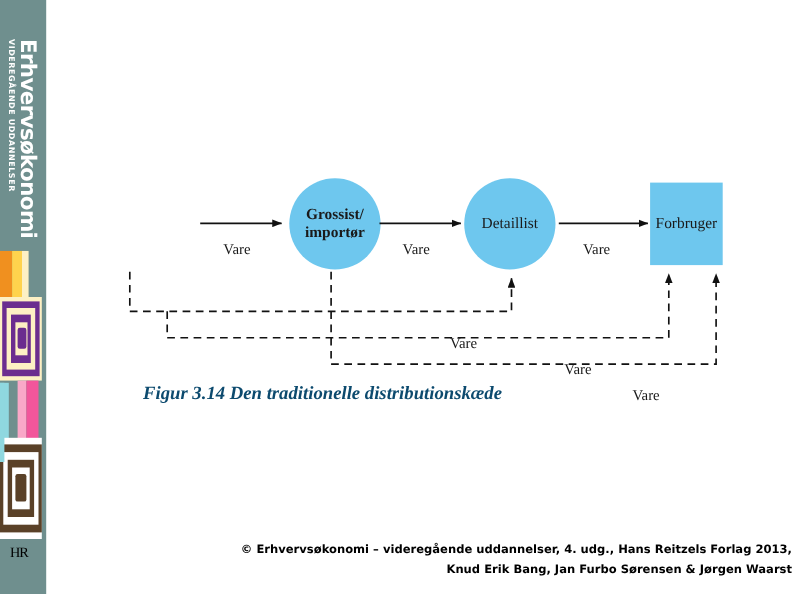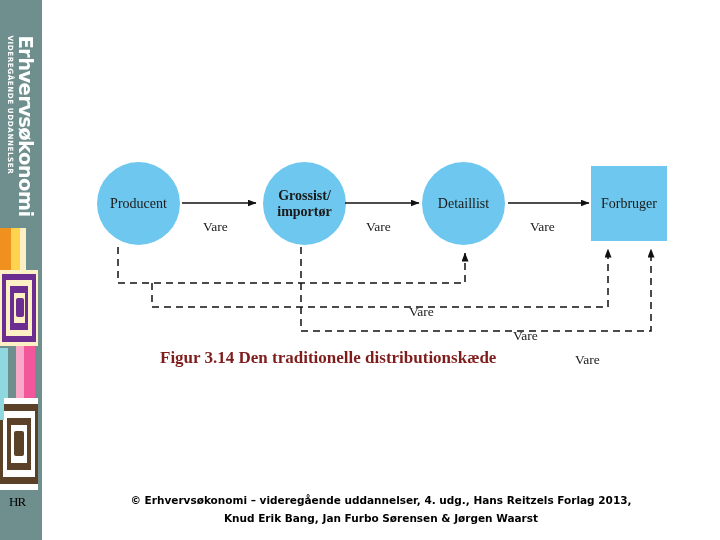--- a/index.html
+++ b/index.html
@@ -58,25 +58,25 @@
   }
   .node-label{
     font-family:"Liberation Serif",serif;font-size:14px;line-height:1.12;
   }
   .vare-lbl{
     position:absolute;font-family:"Liberation Serif",serif;font-size:13.5px;
     color:#1a1a1a;white-space:nowrap;background:#fff;padding:0 3px;margin-top:40px;
   }
   .caption{
     position:absolute;left:88px;top:348px;
-    font-family:"Liberation Serif",serif;font-weight:bold;
-    font-size:17px;color:#7f1d1d;white-space:nowrap;margin-left:30px;
+    font-family:"Liberation Serif",serif;font-style:italic;font-weight:bold;
+    font-size:17px;color:#0c4a6e;white-space:nowrap;
   }
   .footer{
-    position:absolute;left:42px;top:491px;width:678px;text-align:center;
+    position:absolute;left:42px;top:491px;width:678px;text-align:right;
     font-family:"DejaVu Sans",sans-serif;font-size:10.5px;font-weight:bold;
     color:#000;line-height:1.75;
   }
   svg.layer{position:absolute;left:0;top:0;width:720px;height:540px;
     pointer-events:none;}
 </style>
 </head>
 <body>
 
 <div class="slide">
@@ -115,36 +115,33 @@
       <div class="bar" style="left:14px;top:203px;width:10px;height:25px;background:#5a4128;border-radius:2px;"></div>
 
       <div class="bar" style="left:0px;top:120px;width:4px;height:72px;background:#8fd8e0;"></div>
     </div>
 
     <div class="hk">HR</div>
   </div>
 
   <div class="diagram">
 
-    <div class="node-circle" style="left:55px;top:162px;width:83px;height:83px;">
-      <span class="node-label">Producent</span>
-    </div>
 
     <div class="node-circle" style="left:221px;top:162px;width:83px;height:83px;font-weight:bold;">
       <span class="node-label">
         <span>Grossist/</span><br>
         <span>importør</span>
       </span>
     </div>
 
     <div class="node-circle" style="left:380px;top:162px;width:83px;height:83px;">
       <span class="node-label">Detaillist</span>
     </div>
 
-    <div class="node-box" style="left:549px;top:166px;width:76px;height:75px;">
+    <div class="node-box" style="left:549px;top:166px;width:66px;height:75px;">
       <span class="node-label">Forbruger</span>
     </div>
 
     <div class="vare-lbl" style="left:158px;top:179px;">Vare</div>
     <div class="vare-lbl" style="left:321px;top:179px;">Vare</div>
     <div class="vare-lbl" style="left:485px;top:179px;">Vare</div>
 
     <div class="vare-lbl" style="left:364px;top:264px;">Vare</div>
     <div class="vare-lbl" style="left:468px;top:288px;">Vare</div>
     <div class="vare-lbl" style="left:530px;top:312px;">Vare</div>

